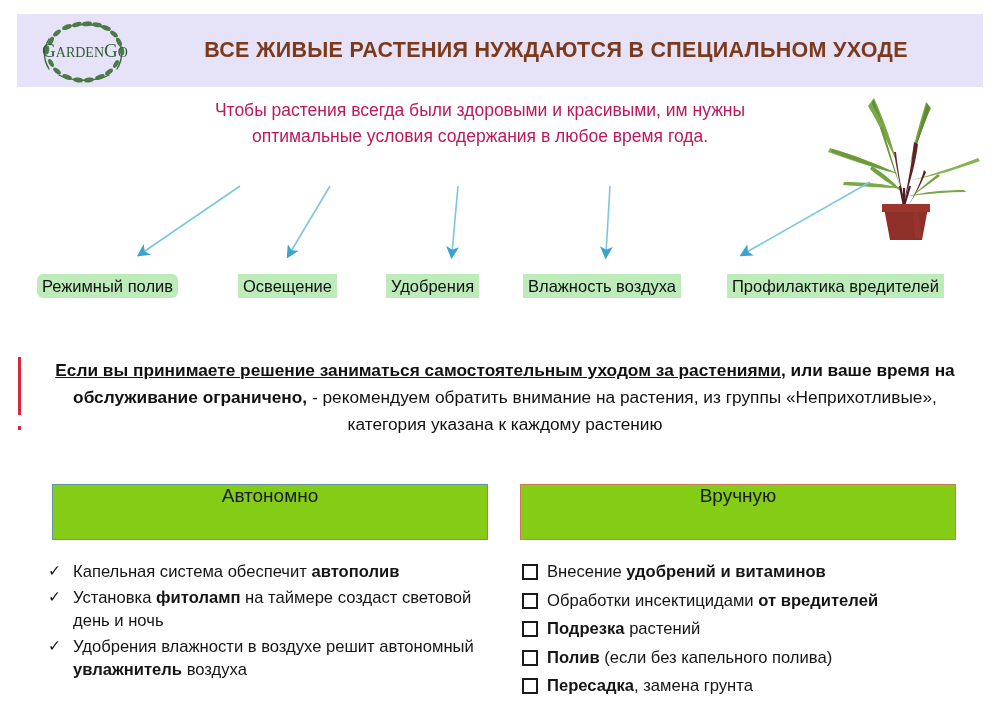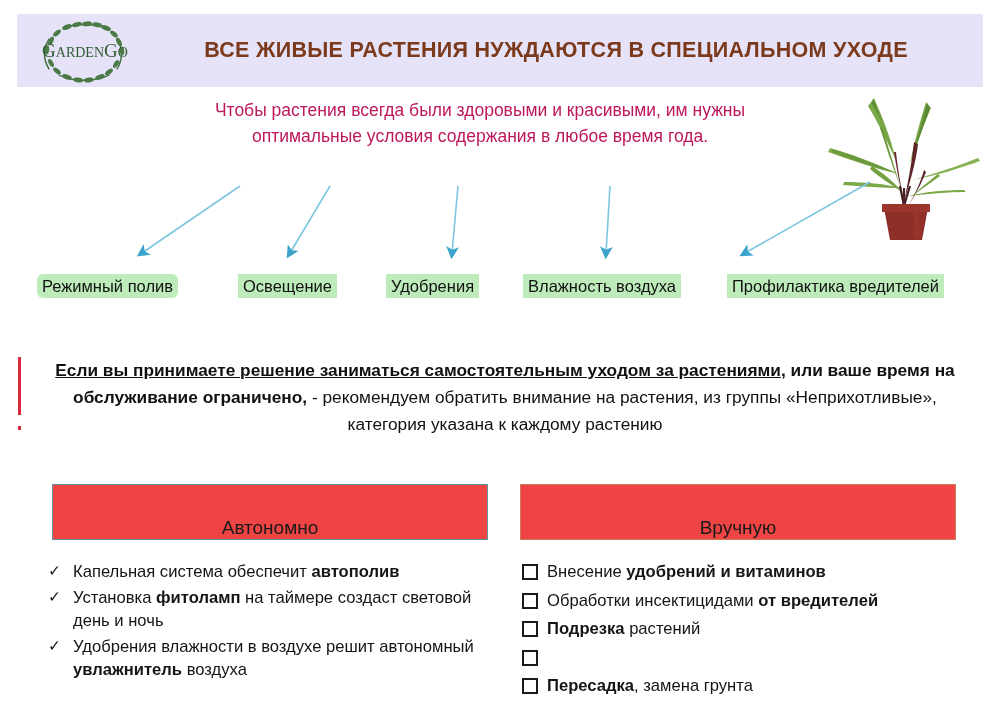--- a/index.html
+++ b/index.html
@@ -130,23 +130,23 @@
     text-decoration: underline;
   }
   .callout-text .b {
     font-weight: bold;
   }
 
   
   .box {
     position: absolute;
     height: 54px;
-    background: #ef4444;
+    background: #84cc16;
     display: flex;
-    align-items: flex-end;
+    align-items: flex-start;
     justify-content: center;
     font-size: 19px;
     color: #1a1a1a;
   }
   .box-auto {
     left: 52px;
     top: 484px;
     width: 434px;
     border: 1.6px solid #5e93a8;
   }
@@ -344,20 +344,23 @@
     </span>
   </div>
   <div class="li">
     <span class="marker marker-box"><span class="checkbox-glyph"></span></span>
     <span class="li-text">
       <span></span><b>Подрезка</b><span> растений</span>
     </span>
   </div>
   <div class="li">
     <span class="marker marker-box"><span class="checkbox-glyph"></span></span>
+    <span class="li-text">
+      <span></span><b>Полив</b><span> (если без капельного полива)</span>
+    </span>
   </div>
   <div class="li">
     <span class="marker marker-box"><span class="checkbox-glyph"></span></span>
     <span class="li-text">
       <span></span><b>Пересадка</b><span>, замена грунта</span>
     </span>
   </div>
 </div>
 
 </body></html>

